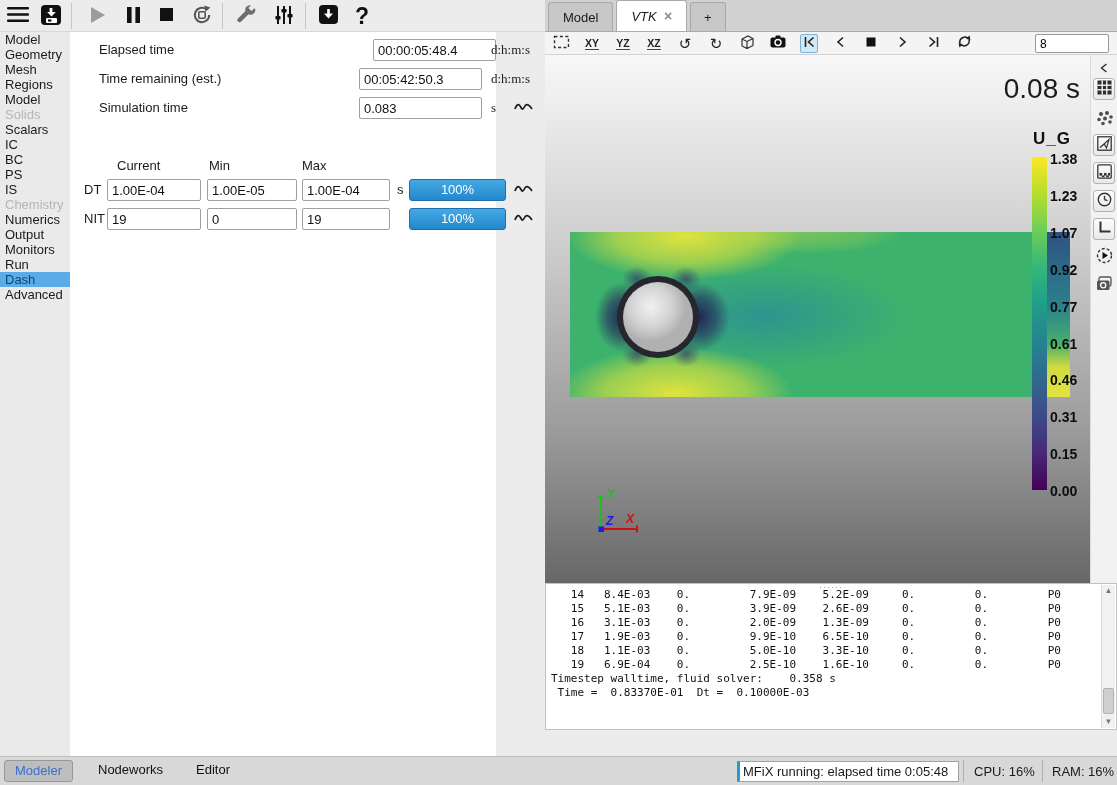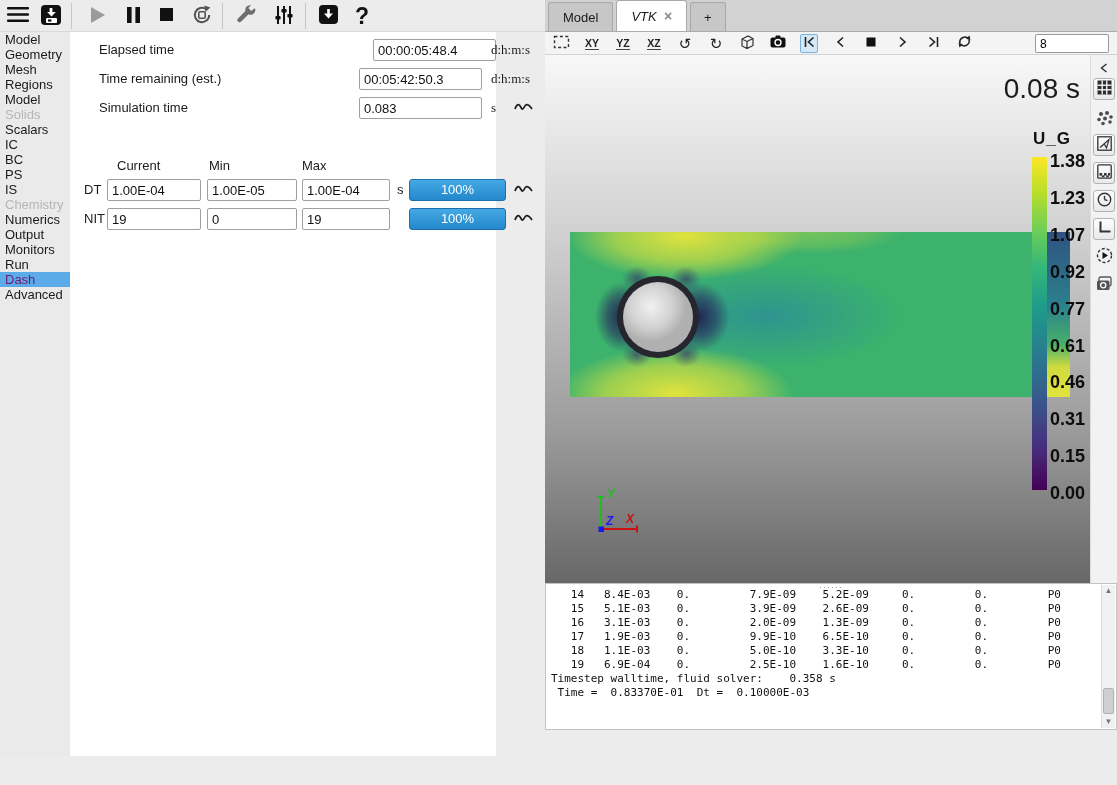--- a/index.html
+++ b/index.html
@@ -9,21 +9,21 @@
   
   .main-toolbar { position: absolute; left: 0; top: 0; width: 545px; height: 32px; background: #ececec; border-bottom: 1px solid #d9d9d9; }
   .tbtn { position: absolute; top: 3px; width: 28px; height: 26px; display: flex; align-items: center; justify-content: center; }
   .tsep { position: absolute; top: 3px; width: 1px; height: 26px; background: #c6c6c6; }
   .help-glyph { font-size: 23px; font-weight: bold; color: #111; line-height: 1; }
 
   
   .sidebar { position: absolute; left: 0; top: 32px; width: 71px; height: 724px; background: #eaeaea; }
   .nav-item { height: 15px; line-height: 15px; padding-left: 5px; font-size: 13px; color: #1a1a1a; white-space: nowrap; overflow: hidden; }
   .nav-item.disabled { color: #b6b6b6; }
-  .nav-item.selected { background: #5aabe8; color: #701a75; }
+  .nav-item.selected { background: #5aabe8; color: #0c4a6e; }
   .side-splitter { position: absolute; left: 72px; top: 385px; width: 6px; height: 18px; display:flex; flex-direction:column; align-items:center; justify-content:center; gap:2px; }
   .side-splitter i { width: 2px; height: 2px; background: #b5b5b5; border-radius: 50%; }
 
   
   .dash-panel { position: absolute; left: 70px; top: 32px; width: 426px; height: 724px; background: #fff; }
   .fld-label { position: absolute; left: 29px; height: 22px; line-height: 22px; }
   .fld-input, .cell-input { position: absolute; height: 22px; border: 1px solid #9f9f9f; border-radius: 2px; background: #fff; font-family: "Liberation Sans", sans-serif; font-size: 13px; padding: 0 4px; color: #111; }
   .fld-input { left: 289px; width: 123px; }
   .fld-unit { position: absolute; left: 421px; height: 22px; line-height: 22px; font-family: Liberation Serif, serif; }
   .plot-btn { position: absolute; width: 22px; height: 22px; display: flex; align-items: center; justify-content: center; background: transparent; border: none; }
@@ -44,21 +44,21 @@
   .axis-lbl { font-size: 10.5px; font-weight: bold; color: #222; border-bottom: 1px solid #444; padding-bottom: 0px; }
   .rot-glyph { font-size: 15px; line-height: 1; }
   .frame-input { position: absolute; left: 490px; top: 2px; width: 74px; height: 19px; border: 1px solid #999; border-radius: 2px; background: #fff; font-size: 12px; padding: 0 4px; font-family: "Liberation Sans", sans-serif; }
 
   
   .scene { position: absolute; left: 545px; top: 55px; width: 545px; height: 528px; background: linear-gradient(180deg, #f8f8f8 0%, #cfcfcf 35%, #9a9a9a 72%, #676767 100%); overflow: hidden; }
   .time-label { position: absolute; right: 10px; top: 18px; font-size: 28px; color: #1c1c1c; }
   .legend-title { position: absolute; left: 488px; top: 74px; font-size: 17px; font-weight: bold; color: #111; letter-spacing: 1px; }
   .colorbar { position: absolute; left: 487px; top: 102px; width: 15px; height: 333px;
     background: linear-gradient(180deg, #fde725 0%, #b5de2b 11%, #6ece58 22%, #35b779 33%, #1f9e89 44%, #26828e 56%, #31688e 67%, #3e4989 78%, #482878 89%, #440154 100%); }
-  .legend-tick { position: absolute; left: 505px; width: 38px; height: 14px; font-size: 18px; font-weight: bold; color: #0d0d0d; }
+  .legend-tick { position: absolute; left: 505px; width: 38px; height: 14px; font-size: 14px; font-weight: bold; color: #0d0d0d; }
   .axes-triad { position: absolute; left: 47px; top: 431px; }
 
   
   .right-strip { position: absolute; left: 1090px; top: 55px; width: 27px; height: 528px; background: #f2f2f2; border-left: 1px solid #dcdcdc; }
   .sbtn { position: absolute; left: 2px; width: 22px; height: 22px; display: flex; align-items: center; justify-content: center; }
   .sbtn.bordered { border: 1px solid #b2b2b2; border-radius: 3px; background: linear-gradient(#fdfdfd, #e9e9e9); }
 
   
   .terminal { position: absolute; left: 545px; top: 583px; width: 572px; height: 147px; background: #fff; border: 1px solid #c2c2c2; }
   .term-lines { position: absolute; left: 5px; top: 4px; font-family: "DejaVu Sans Mono", monospace; font-size: 11px; line-height: 14px; white-space: pre; color: #111; }
@@ -496,14 +496,24 @@
     <div class="term-grip">······</div>
     <div class="term-lines"><div>   14   8.4E-03    0.         7.9E-09    5.2E-09     0.         0.         P0</div><div>   15   5.1E-03    0.         3.9E-09    2.6E-09     0.         0.         P0</div><div>   16   3.1E-03    0.         2.0E-09    1.3E-09     0.         0.         P0</div><div>   17   1.9E-03    0.         9.9E-10    6.5E-10     0.         0.         P0</div><div>   18   1.1E-03    0.         5.0E-10    3.3E-10     0.         0.         P0</div><div>   19   6.9E-04    0.         2.5E-10    1.6E-10     0.         0.         P0</div><div>Timestep walltime, fluid solver:    0.358 s</div><div> Time =  0.83370E-01  Dt =  0.10000E-03</div></div>
     <div class="term-scroll">
       <div class="arrow" style="top:0">▲</div>
       <div class="term-thumb"></div>
       <div class="arrow" style="bottom:0">▼</div>
     </div>
   </div>
 
 
+  <div class="statusbar">
+    <div class="mode-btn active" style="left:4px">Modeler</div>
+    <div class="mode-btn" style="left:88px">Nodeworks</div>
+    <div class="mode-btn" style="left:186px">Editor</div>
+    <div class="run-box">MFiX running: elapsed time 0:05:48</div>
+    <div class="st-sep" style="left:963px"></div>
+    <div class="st-text" style="left:974px">CPU: 16%</div>
+    <div class="st-sep" style="left:1042px"></div>
+    <div class="st-text" style="left:1052px">RAM: 16%</div>
+  </div>
 
 </div>
 
 </body></html>

